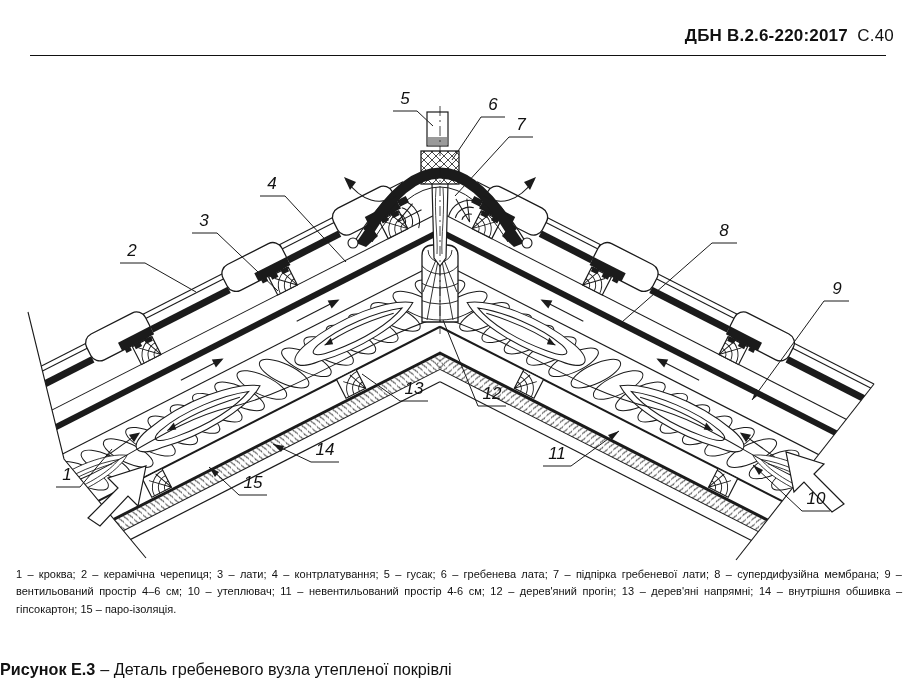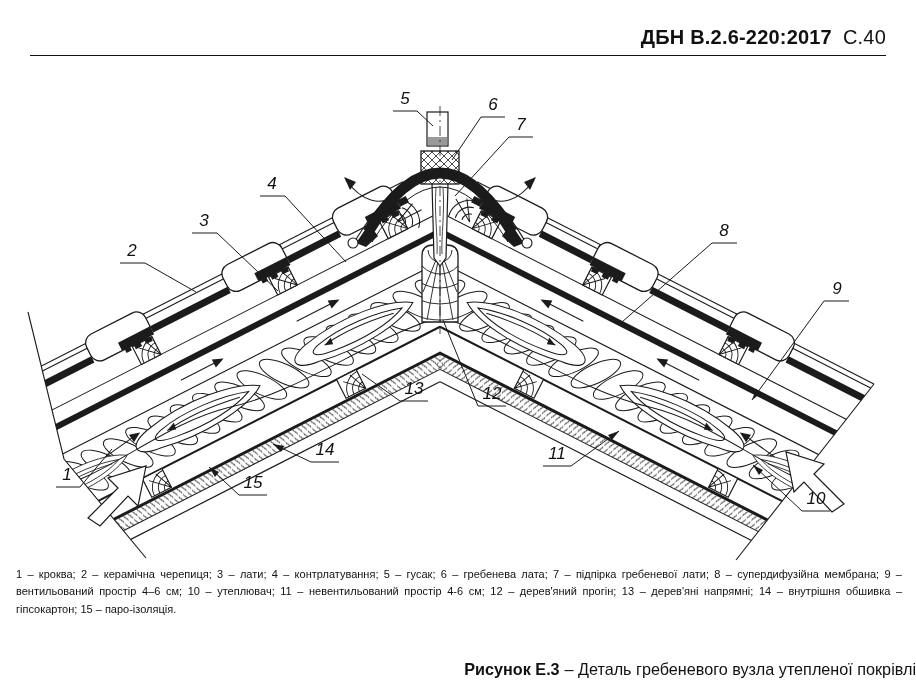--- a/index.html
+++ b/index.html
@@ -1,24 +1,24 @@
 <!DOCTYPE html>
 <html><head>
 <meta charset="utf-8">
 <style>
   html,body{margin:0;padding:0;}
   body{width:916px;height:697px;background:#ffffff;position:relative;overflow:hidden;
        font-family:"Liberation Sans", sans-serif;color:#111;}
-  .hdr{position:absolute;top:26px;right:30px;font-size:20px;letter-spacing:.2px;}
+  .hdr{position:absolute;top:26px;right:22px;font-size:17px;letter-spacing:.2px;}
   .hdr .b{font-weight:bold;}
   .hdr .pg{margin-left:0.55em;}
   .rule{position:absolute;top:55px;left:30px;right:30px;border-top:1.7px solid #111;}
   .legend{position:absolute;left:16px;top:566px;width:886px;font-size:11px;line-height:1.58;
           text-align:justify;}
-  .caption{position:absolute;left:0;top:660px;width:916px;text-align:right;font-size:16.2px;}
+  .caption{position:absolute;left:0;top:660px;width:916px;text-align:left;font-size:16.2px;}
   .caption .b{font-weight:bold;}
   .caption .t{margin-left:0.3em;}
   svg text.co{font-family:"Liberation Sans", sans-serif;font-style:italic;font-size:17px;fill:#111;}
   svg{position:absolute;left:0;top:0;}
 </style>
 </head>
 <body>
 
 <div class="hdr">
   <span class="b">ДБН В.2.6-220:2017</span><span class="pg">С.40</span>

